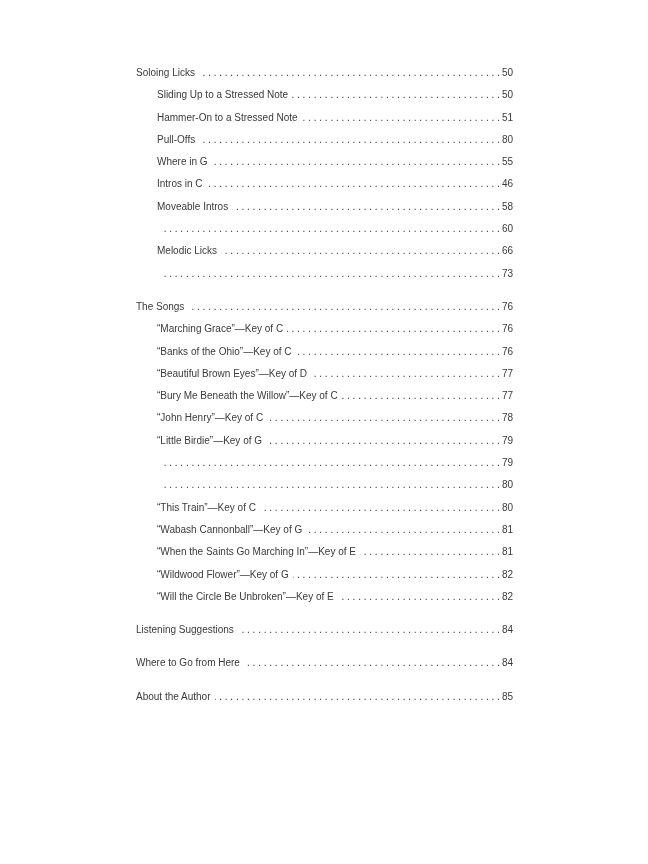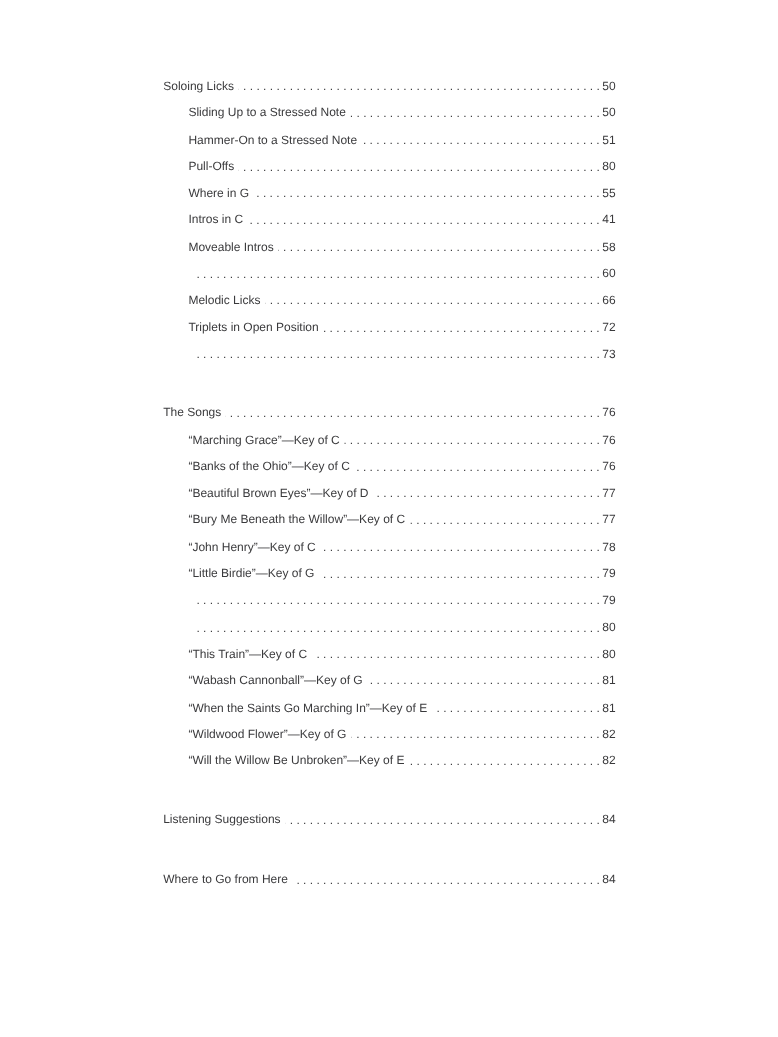--- a/index.html
+++ b/index.html
@@ -16,21 +16,21 @@
     width: 648px;
     height: 864px;
     background: #ffffff;
   }
   .toc {
     position: absolute;
     left: 136px;
     top: 62px;
     width: 377px;
   }
-  .section { margin-top: 27px; }
+  .section { margin-top: 11px; }
   .section:first-child { margin-top: 0; }
   .row {
     display: flex;
     align-items: flex-end;
     font-size: 10px;
     line-height: 22.3px;
     white-space: nowrap;
   }
   .row.sub { padding-left: 21px; }
   .title { flex: 0 0 auto; white-space: nowrap; }
@@ -78,42 +78,37 @@
           <span class="pagenum">80</span>
         </div>
         <div class="row sub">
           <span class="title">Where in G</span>
           <span class="leader"></span>
           <span class="pagenum">55</span>
         </div>
         <div class="row sub">
           <span class="title">Intros in C</span>
           <span class="leader"></span>
-          <span class="pagenum">41</span>
+          <span class="pagenum">46</span>
         </div>
         <div class="row sub">
           <span class="title">Moveable Intros</span>
           <span class="leader"></span>
           <span class="pagenum">58</span>
         </div>
         <div class="row sub">
           <span class="leader"></span>
           <span class="pagenum">60</span>
         </div>
         <div class="row sub">
           <span class="title">Melodic Licks</span>
           <span class="leader"></span>
           <span class="pagenum">66</span>
         </div>
         <div class="row sub">
-          <span class="title">Triplets in Open Position</span>
-          <span class="leader"></span>
-          <span class="pagenum">72</span>
-        </div>
-        <div class="row sub">
           <span class="leader"></span>
           <span class="pagenum">73</span>
         </div>
       </div>
       <div class="section">
         <div class="row">
           <span class="title">The Songs</span>
           <span class="leader"></span>
           <span class="pagenum">76</span>
         </div>
@@ -169,33 +164,40 @@
           <span class="title">“When the Saints Go Marching In”—Key of E</span>
           <span class="leader"></span>
           <span class="pagenum">81</span>
         </div>
         <div class="row sub">
           <span class="title">“Wildwood Flower”—Key of G</span>
           <span class="leader"></span>
           <span class="pagenum">82</span>
         </div>
         <div class="row sub">
-          <span class="title">“Will the Willow Be Unbroken”—Key of E</span>
+          <span class="title">“Will the Circle Be Unbroken”—Key of E</span>
           <span class="leader"></span>
           <span class="pagenum">82</span>
         </div>
       </div>
       <div class="section">
         <div class="row">
           <span class="title">Listening Suggestions</span>
           <span class="leader"></span>
           <span class="pagenum">84</span>
         </div>
       </div>
       <div class="section">
         <div class="row">
           <span class="title">Where to Go from Here</span>
           <span class="leader"></span>
           <span class="pagenum">84</span>
+        </div>
+      </div>
+      <div class="section">
+        <div class="row">
+          <span class="title">About the Author</span>
+          <span class="leader"></span>
+          <span class="pagenum">85</span>
         </div>
       </div>
     </div>
 </div>
 
 </body></html>

